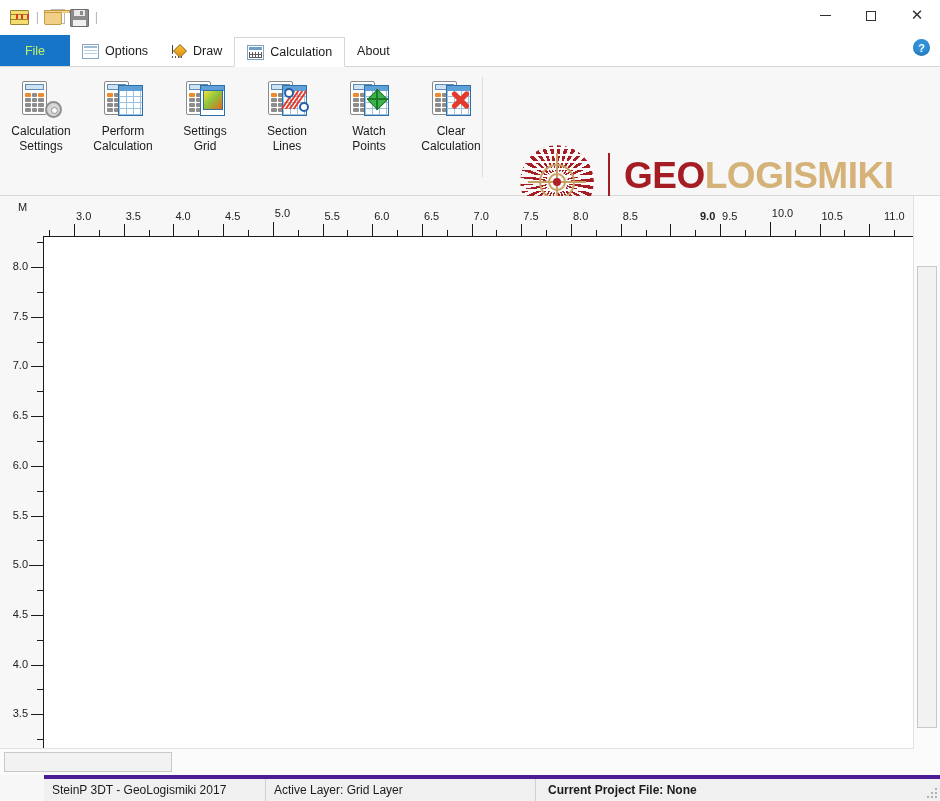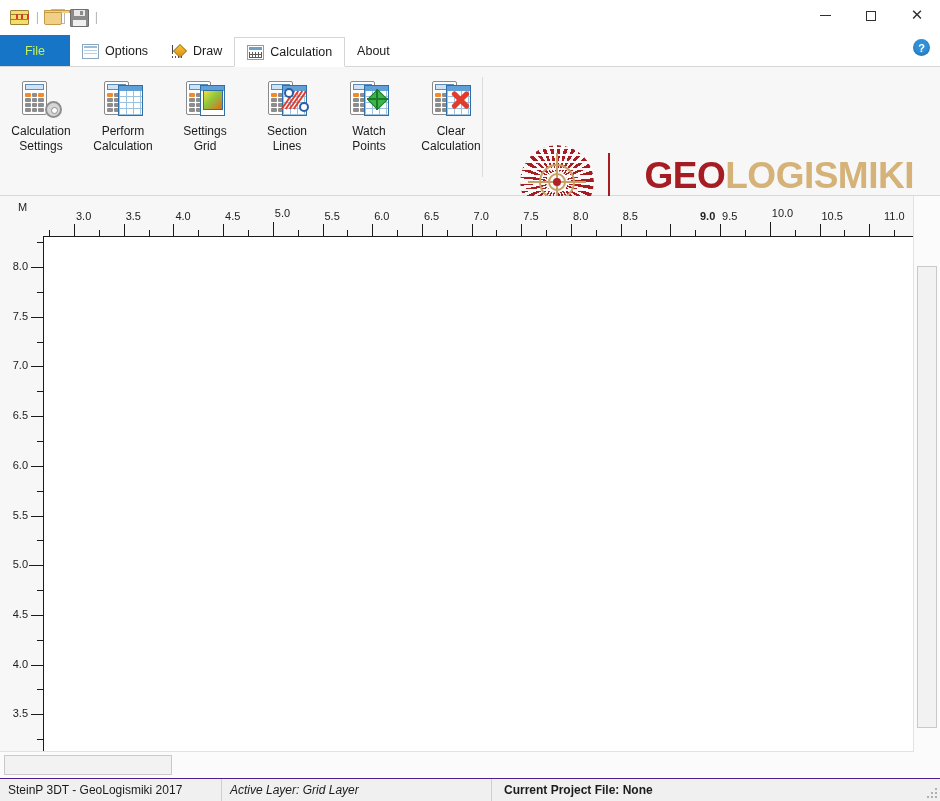--- a/index.html
+++ b/index.html
@@ -116,21 +116,21 @@
      -webkit-mask:radial-gradient(circle at 50% 50%, transparent 0 20%, #000 21% 100%);
      mask:radial-gradient(circle at 50% 50%, transparent 0 20%, #000 21% 100%);}
   .globe .lat{position:absolute;inset:0;border-radius:50%;background:
      repeating-linear-gradient(0deg,rgba(255,255,255,.95) 0 2px, transparent 2px 7px);}
   .globe .target{position:absolute;left:50%;top:50%;width:36px;height:36px;margin:-18px 0 0 -18px;border-radius:50%;border:2px solid #c8a063;box-sizing:border-box;}
   .globe .target:before{content:"";position:absolute;left:50%;top:50%;width:18px;height:18px;margin:-9px 0 0 -9px;border-radius:50%;border:2px solid #c8a063;box-sizing:border-box;}
   .globe .target:after{content:"";position:absolute;left:50%;top:50%;width:8px;height:8px;margin:-4px 0 0 -4px;border-radius:50%;background:#b02028;}
   .globe .ch{position:absolute;left:8px;top:calc(50% - 1px);width:58px;height:2px;background:#c8a063;}
   .globe .cv{position:absolute;top:8px;left:calc(50% - 1px);height:58px;width:2px;background:#c8a063;}
   .logo-bar{width:2px;height:58px;background:#a51c23;}
-  .logo-text{display:flex;flex-direction:column;justify-content:center;align-items:flex-end;}
+  .logo-text{display:flex;flex-direction:column;justify-content:center;}
   .logo-main{font-size:37px;line-height:40px;font-weight:bold;letter-spacing:-.5px;font-family:"Liberation Sans",sans-serif;}
   .logo-main .a{color:#a51c23;}
   .logo-main .b{color:#d5b277;}
   .logo-sub{font-size:10.5px;letter-spacing:2.3px;color:#b8924f;margin-top:1px;font-family:"Liberation Sans",sans-serif;}
 
   
   .work{flex:1 1 auto;position:relative;background:#f7f7f7;overflow:hidden;}
   .ruler-corner{position:absolute;left:0;top:0;width:43px;height:40px;background:#f7f7f7;}
   .ruler-corner .m{position:absolute;left:18px;top:5px;font-size:11px;color:#222;}
   .hruler{position:absolute;left:43px;right:26px;top:0;height:40px;background:#f7f7f7;overflow:hidden;}
@@ -149,24 +149,24 @@
   .canvas{position:absolute;left:43px;top:40px;right:26px;bottom:26px;background:#ffffff;border-top:1px solid #1b1b1b;border-left:1px solid #1b1b1b;box-sizing:border-box;}
 
   
   .vscroll{position:absolute;right:0;top:0;bottom:26px;width:26px;background:#fbfbfb;border-left:1px solid #e2e2e2;}
   .vthumb{position:absolute;left:3px;right:3px;top:70px;height:460px;background:#f2f2f2;border:1px solid #c9c9c9;}
   .hscroll{position:absolute;left:0;right:26px;bottom:0;height:26px;background:#fbfbfb;border-top:1px solid #e2e2e2;}
   .hthumb{position:absolute;top:3px;bottom:3px;left:4px;width:166px;background:#f2f2f2;border:1px solid #c9c9c9;}
   .corner-box{position:absolute;right:0;bottom:0;width:26px;height:26px;background:#fbfbfb;}
 
   
-  .statusbar{height:22px;flex:0 0 auto;background:#f0f0f0;border-top:1px solid #4c1d95;display:flex;align-items:stretch;font-size:12px;position:relative;}
+  .statusbar{height:22px;flex:0 0 auto;background:#f0f0f0;border-top:4px solid #4c1d95;display:flex;align-items:stretch;font-size:12px;position:relative;margin-left:44px;}
   .sb-cell{display:flex;align-items:center;padding:0 8px;box-sizing:border-box;border-right:1px solid #cfcfcf;color:#1b1b1b;}
   .sb-cell.one{width:222px;}
-  .sb-cell.two{width:270px;font-style:italic;}
+  .sb-cell.two{width:270px;}
   .sb-cell.three{flex:1 1 auto;font-weight:bold;border-right:none;padding-left:12px;}
   .grip{position:absolute;right:2px;bottom:2px;width:12px;height:12px;background:
     radial-gradient(circle 1px at 2px 10px,#b0b0b0 99%,transparent),
     radial-gradient(circle 1px at 6px 10px,#b0b0b0 99%,transparent),
     radial-gradient(circle 1px at 10px 10px,#b0b0b0 99%,transparent),
     radial-gradient(circle 1px at 6px 6px,#b0b0b0 99%,transparent),
     radial-gradient(circle 1px at 10px 6px,#b0b0b0 99%,transparent),
     radial-gradient(circle 1px at 10px 2px,#b0b0b0 99%,transparent);}
 </style>
 </head>

